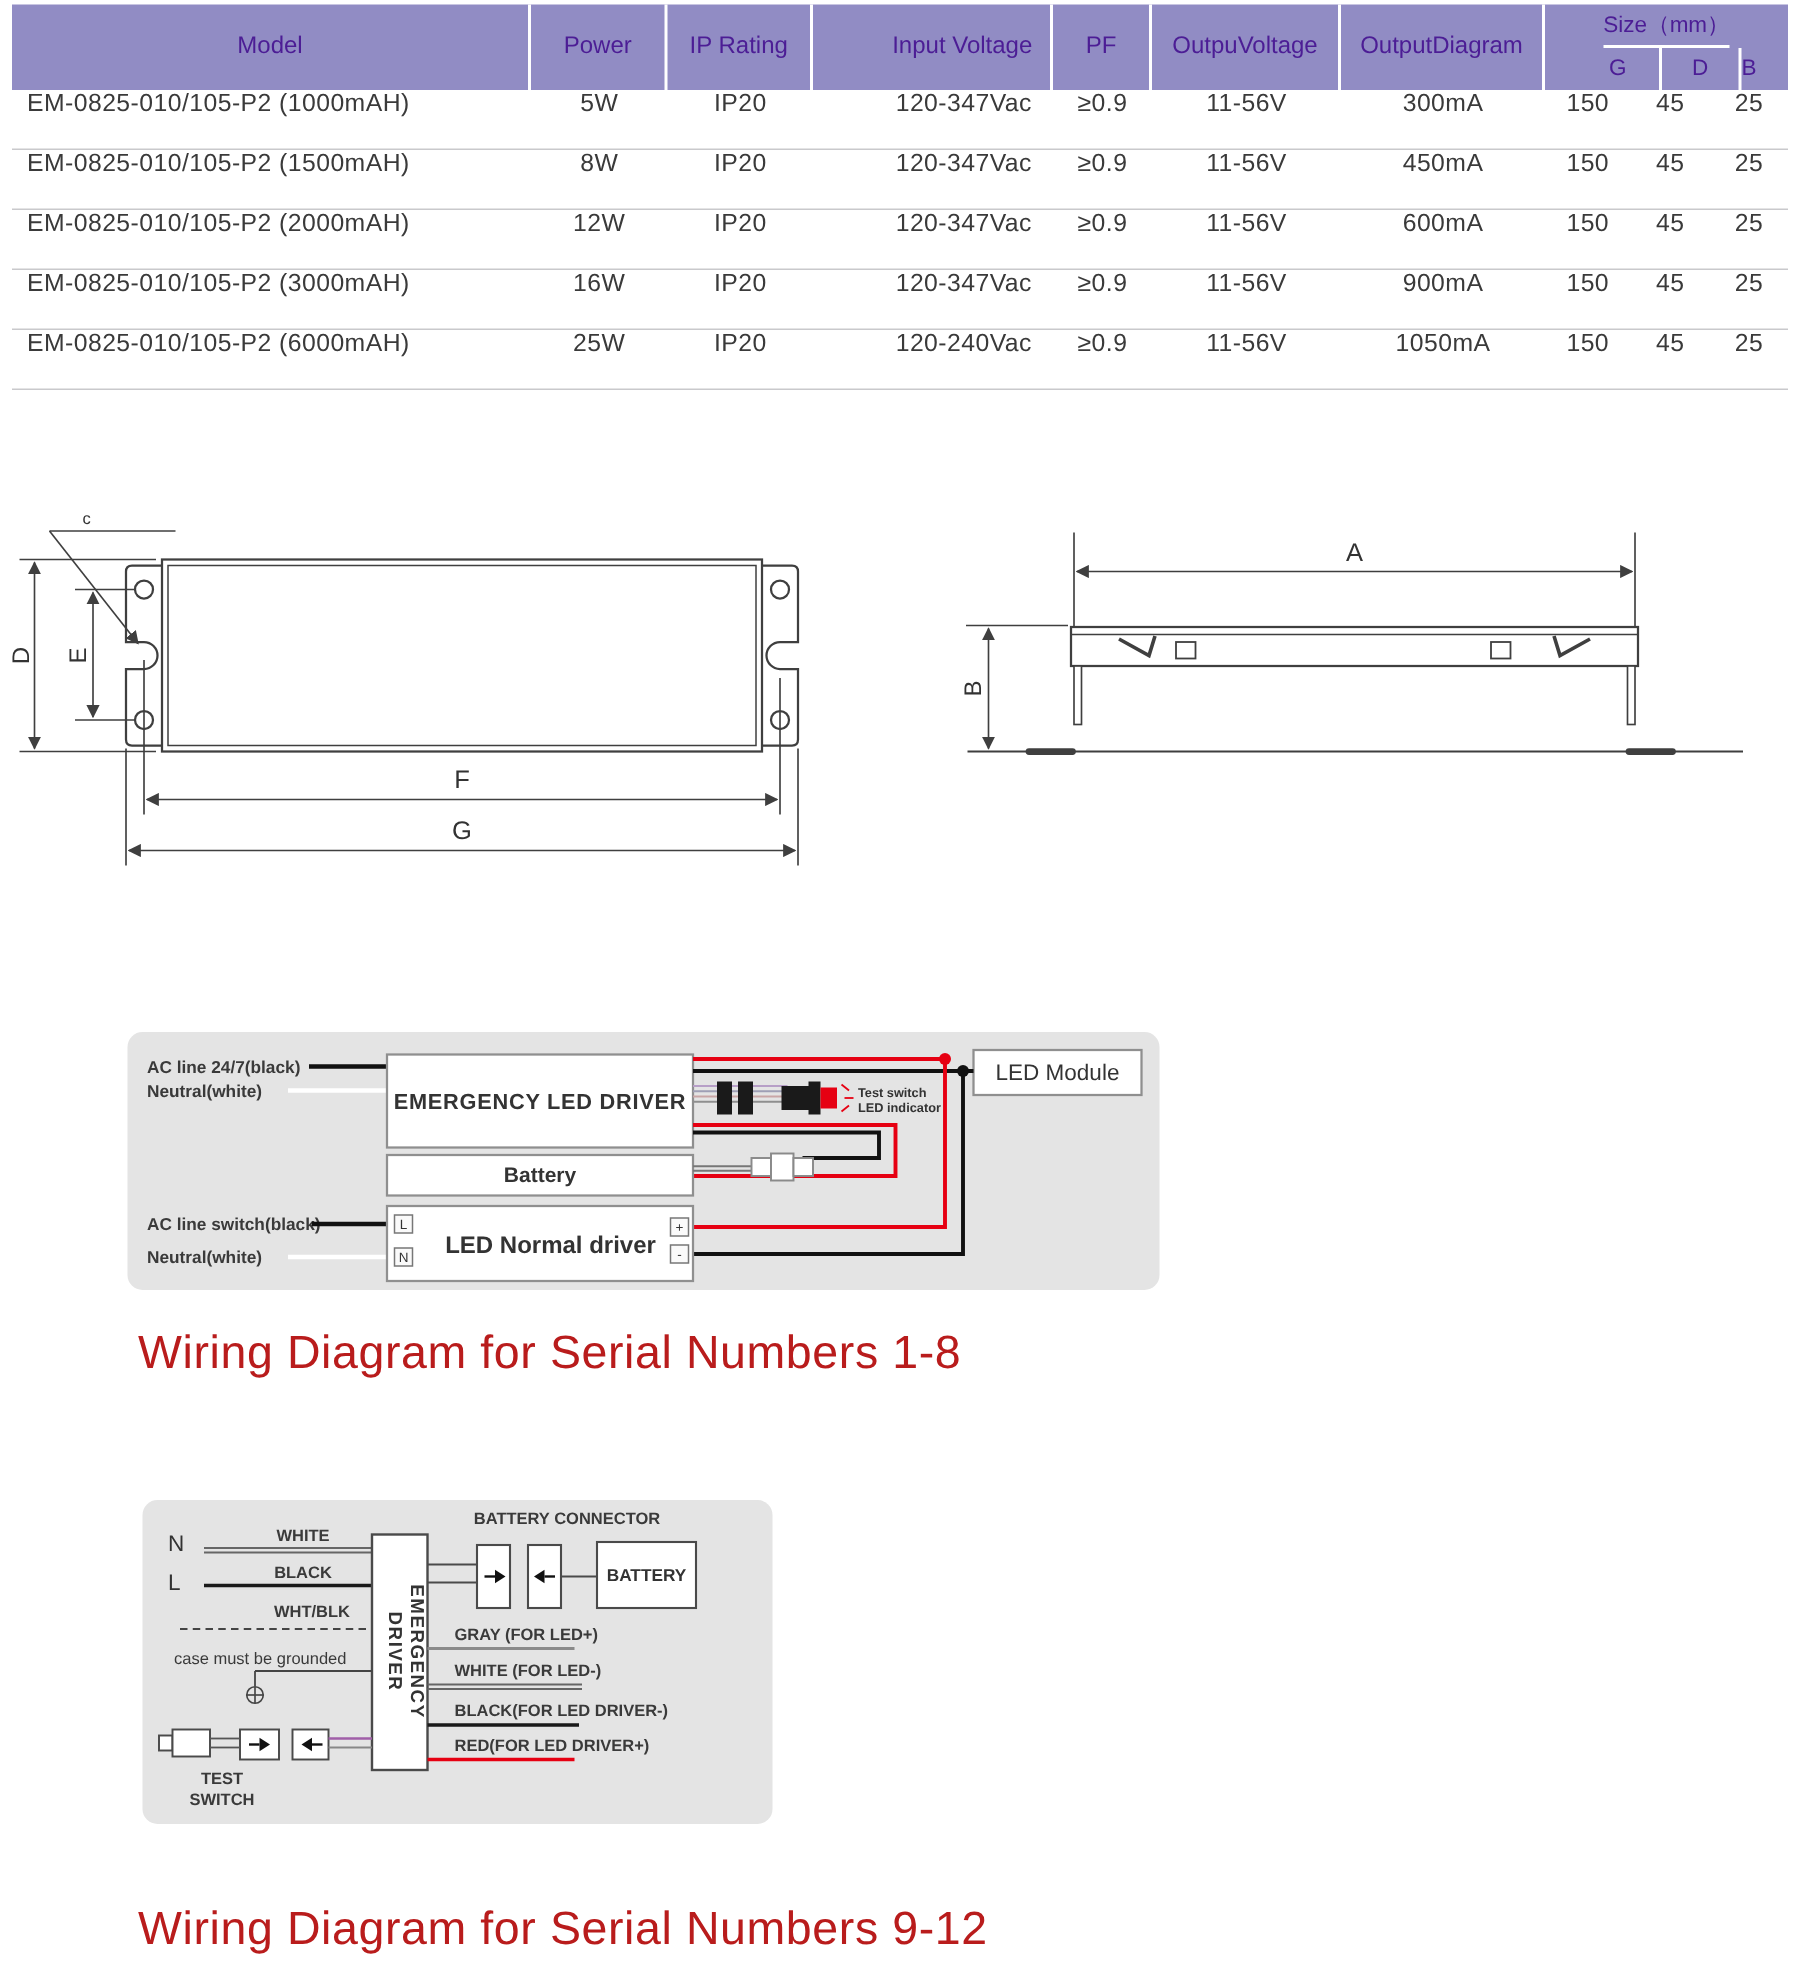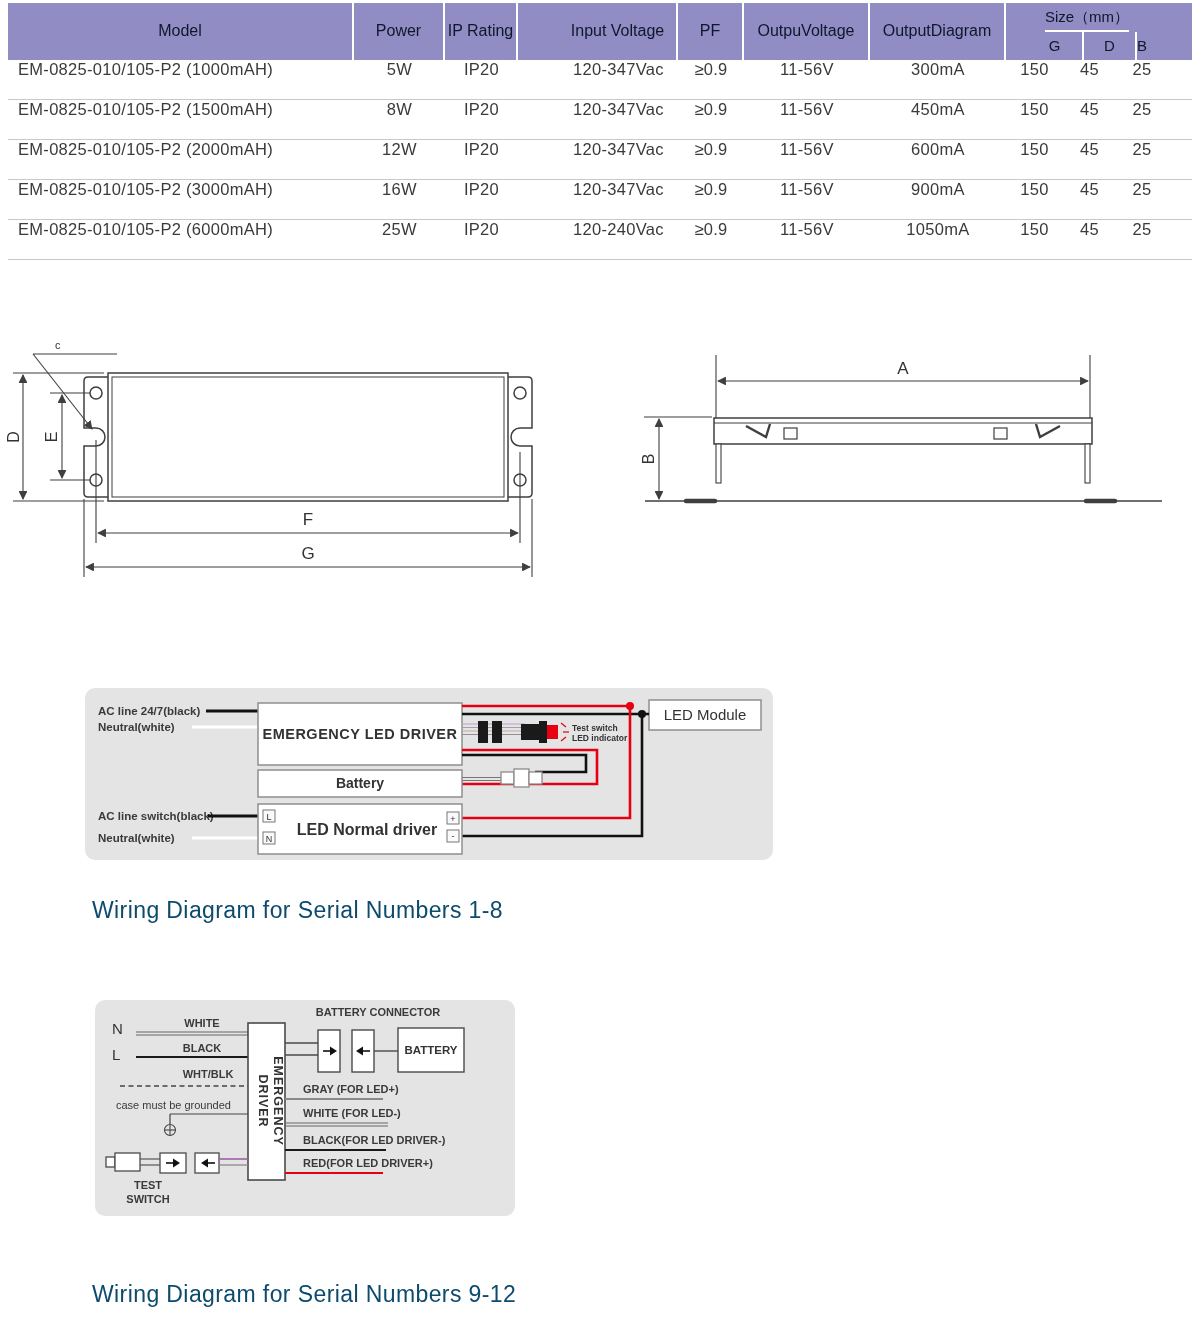--- a/index.html
+++ b/index.html
@@ -4,49 +4,49 @@
 <style>
   html,body{margin:0;padding:0;}
   body{
     width:1200px;height:1325px;position:relative;background:#fff;
     font-family:"Liberation Sans",sans-serif;overflow:hidden;color:#333;
   }
   .abs{position:absolute;}
 
   
   .tbl{position:absolute;left:8px;top:3px;width:1184px;}
-  .thead{display:flex;height:57px;background:#918cc4;color:#0f172a;font-size:16px;}
+  .thead{display:flex;height:57px;background:#918cc4;color:#4c1d95;font-size:16px;}
   .hc{display:flex;align-items:center;justify-content:center;box-sizing:border-box;
       border-right:2px solid #fff;text-align:center;line-height:1.15;}
   .hc:last-child{border-right:none;align-items:center;}
   .hc.col2{flex-direction:row;}
   .w-model{width:346px;}
   .w-power{width:91px;}
-  .w-ip{width:73px;}
+  .w-ip{width:97px;}
   .w-input{width:160px;padding-left:41px;}
   .w-pf{width:66px;}
   .w-vout{width:126px;}
   .w-iout{width:136px;}
   .w-size{width:162px;}
   .size-head{flex-direction:column;padding:0;align-items:stretch;}
   .size-top{height:27px;display:flex;align-items:center;justify-content:center;
             border-bottom:2px solid #fff;font-size:15px;}
   .size-sub{flex:1;display:flex;font-size:15px;}
   .size-sub div{display:flex;align-items:center;justify-content:center;box-sizing:border-box;}
   .sg{width:57px;border-right:2px solid #fff;}
   .sd{width:53px;border-right:2px solid #fff;}
   .sb{flex:1;}
   .trow{display:flex;height:39px;align-items:flex-start;border-bottom:1px solid #c9c9cc;
         font-size:16.5px;color:#3a3a3a;letter-spacing:0.3px;}
   .bc{display:flex;align-items:center;justify-content:center;box-sizing:border-box;}
   .bc.model{justify-content:flex-start;padding-left:10px;}
   .w-sg{width:57px;} .w-sd{width:53px;} .w-sb{width:52px;}
 
   
-  .caption{position:absolute;left:92px;font-size:23px;color:#0c4a6e;letter-spacing:0.4px;margin-top:13px;}
+  .caption{position:absolute;left:92px;font-size:31px;color:#b91c1c;letter-spacing:0.4px;}
 
   svg text{font-family:"Liberation Sans",sans-serif;}
 </style>
 </head>
 <body>
 
 <div class="tbl">
   <div class="thead">
     <div class="hc w-model">Model</div>
     <div class="hc w-power">Power</div>

